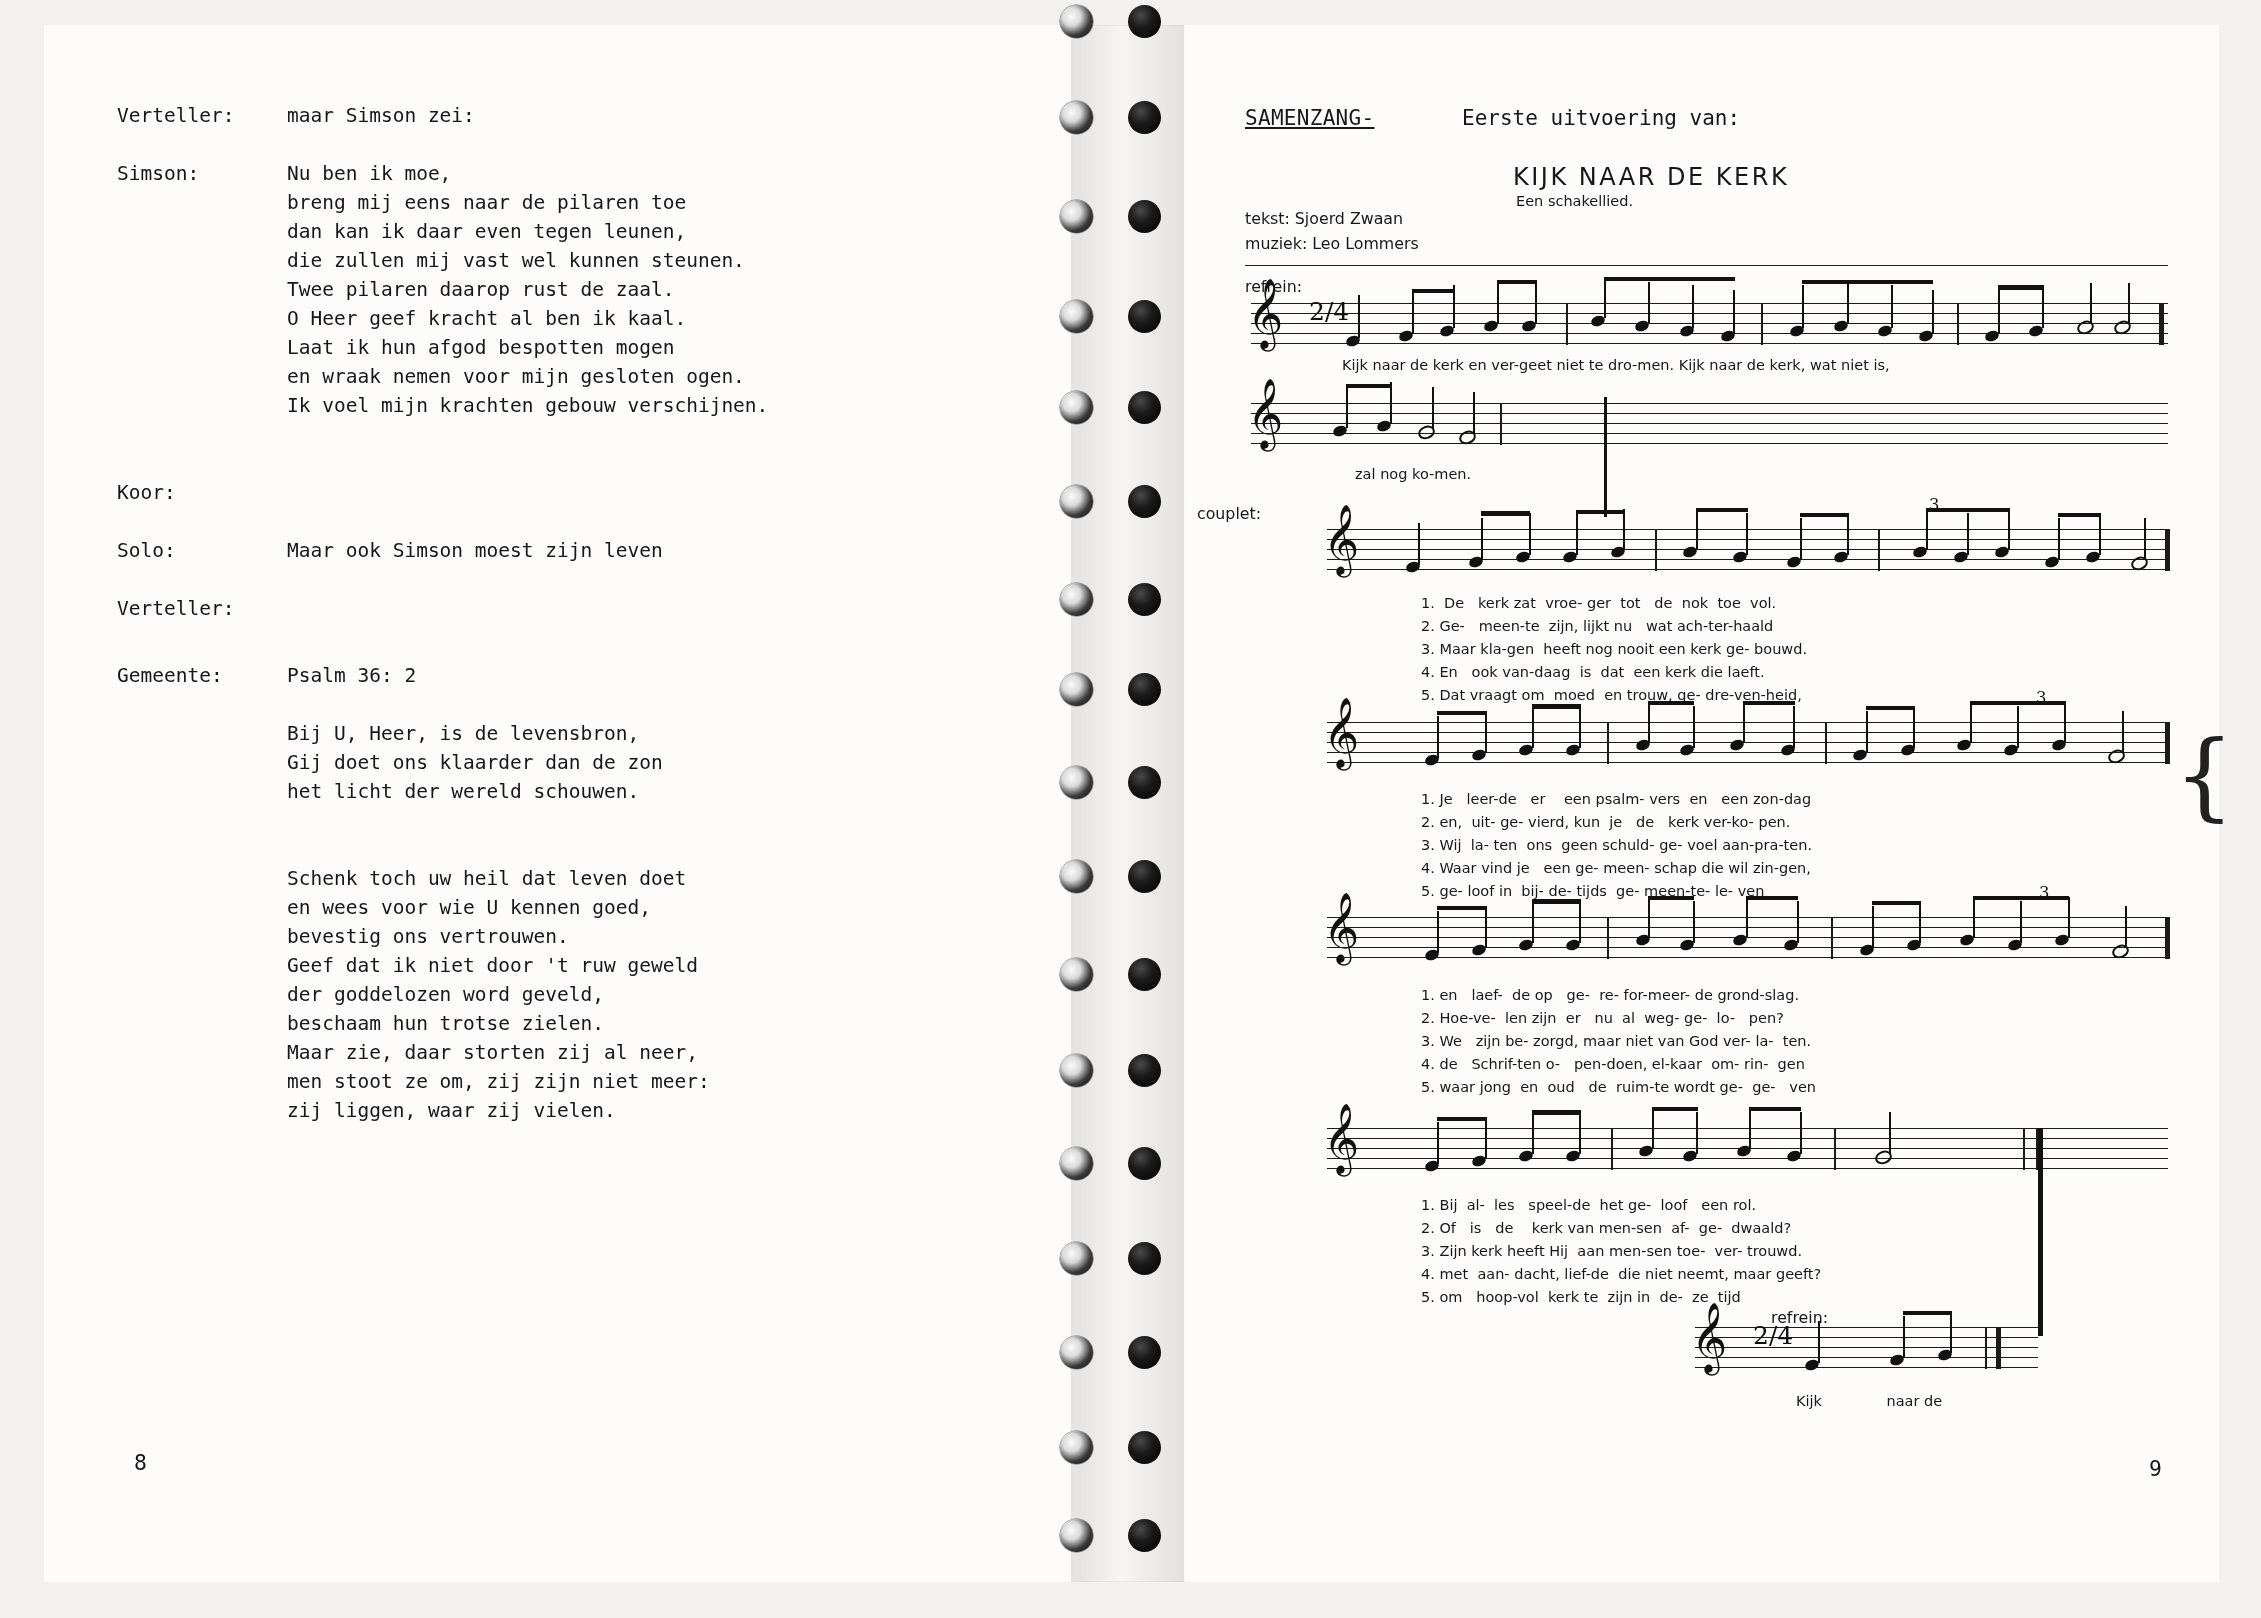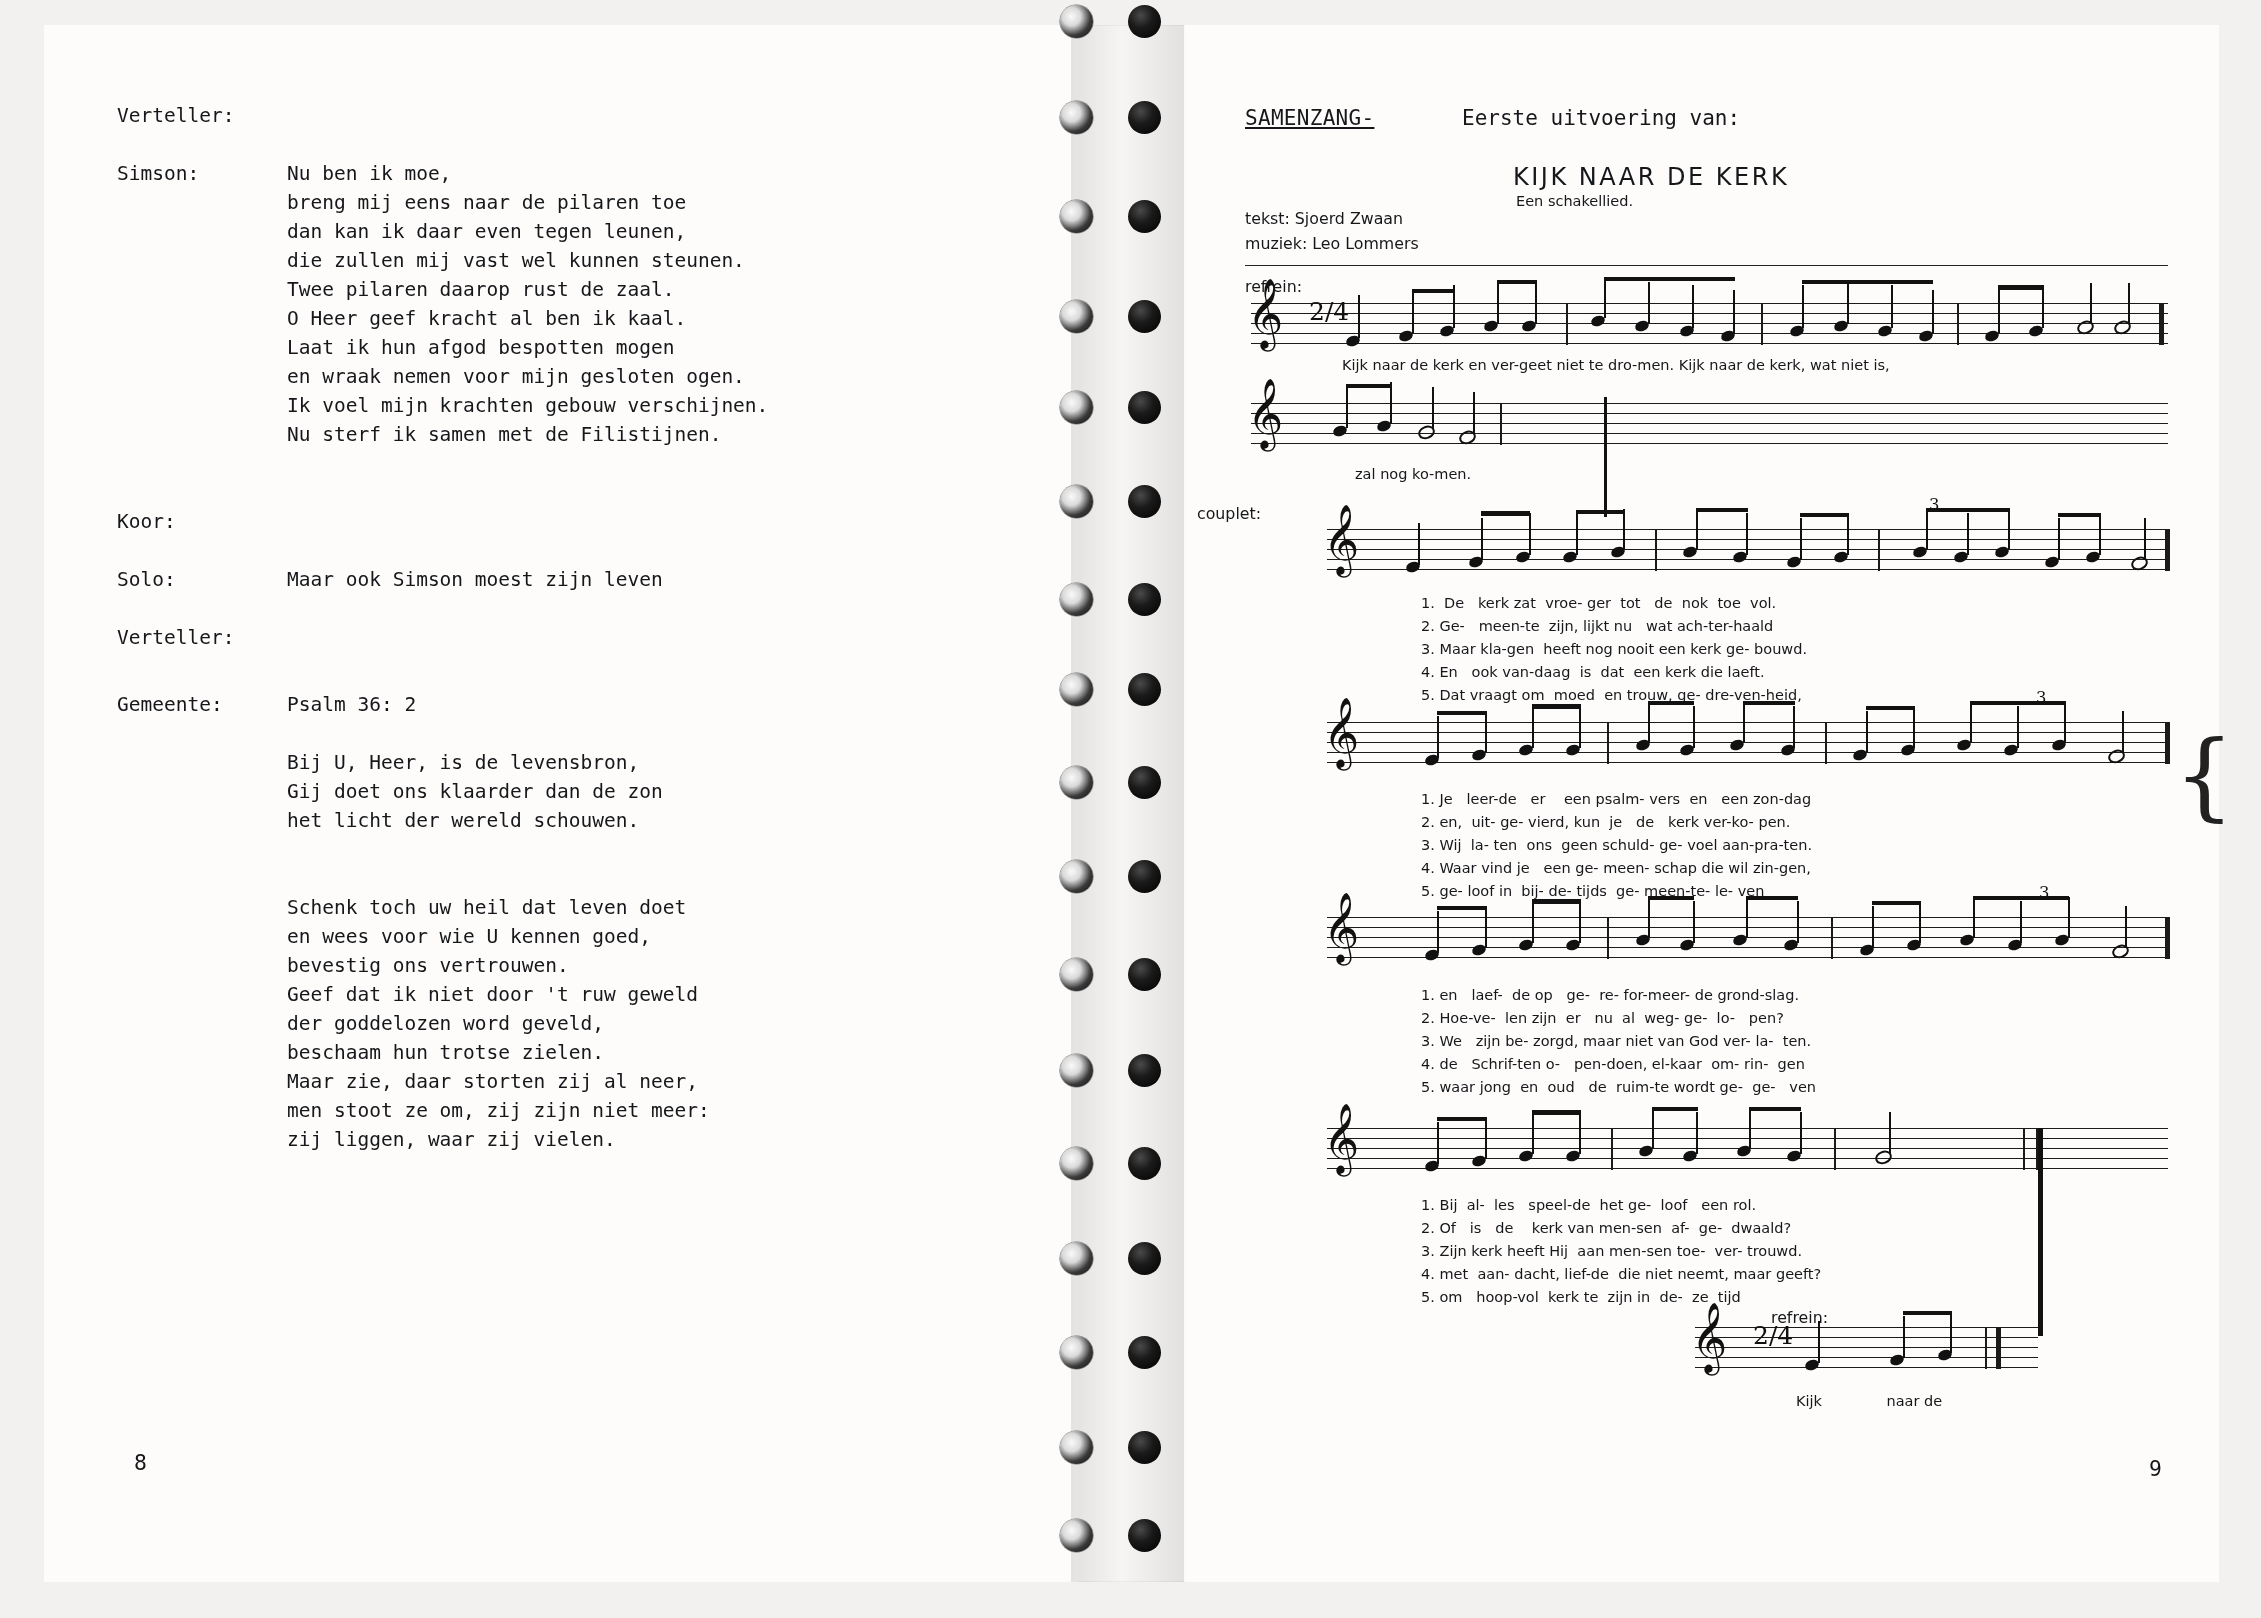--- a/index.html
+++ b/index.html
@@ -299,37 +299,39 @@
       <div class="ring right" style="left:69px; top:1431px;"></div>
     <div class="ring left" style="left:1.3px;  top:1519px;"></div>
       <div class="ring right" style="left:69px; top:1519px;"></div>
     <div class="spiral-wire">{</div>
   </div>
 
   <div class="lyrics">
 
     <div class="block">
       <div class="speaker">Verteller:</div>
+      <div class="lines">
+          <div>maar Simson zei:</div>
+        </div>
     </div>
 
     <div class="gap-sm"></div>
 
     <div class="block">
       <div class="speaker">Simson:</div>
       <div class="lines">
         <div>Nu ben ik moe,</div>
         <div>breng mij eens naar de pilaren toe</div>
         <div>dan kan ik daar even tegen leunen,</div>
         <div>die zullen mij vast wel kunnen steunen.</div>
         <div>Twee pilaren daarop rust de zaal.</div>
         <div>O Heer geef kracht al ben ik kaal.</div>
         <div>Laat ik hun afgod bespotten mogen</div>
         <div class="justified"><span>en wraak nemen voor mijn gesloten ogen.</span></div>
         <div class="justified"><span>Ik voel mijn krachten gebouw verschijnen.</span></div>
-        <div>Nu sterf ik samen met de Filistijnen.</div>
       </div>
     </div>
 
     <div class="gap-lg"></div>
 
     <div class="block">
       <div class="speaker">Koor:</div>
     </div>
 
     <div class="gap-sm"></div>

